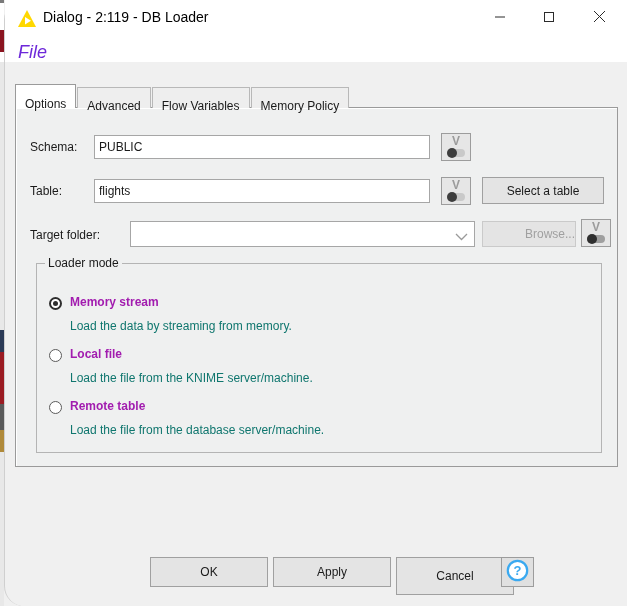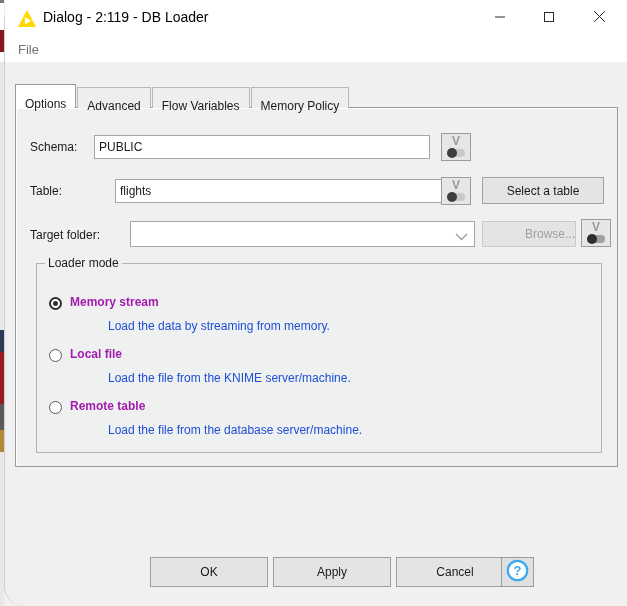--- a/index.html
+++ b/index.html
@@ -82,22 +82,23 @@
   #menubar {
     position: absolute;
     left: 0; top: 36px;
     width: 623px; height: 26px;
     background: #ffffff;
   }
   #menu-file {
     position: absolute;
     left: 8px; top: 4px;
     padding: 2px 5px;
-    font-size: 13px;
-    color: #737373;
+    font-size: 18px;
+    color: #6d28d9;
+    font-style: italic;
   }
 
   
   #tabstrip {
     position: absolute;
     left: 10px; top: 84px;
     height: 24px;
     display: flex;
     align-items: flex-end;
     z-index: 4;
@@ -272,23 +273,22 @@
     left: 21px; top: 0;
     font-size: 12px;
     font-weight: bold;
     color: #a21caf;
     white-space: nowrap;
   }
   .radio-desc {
     position: absolute;
     left: 33px;
     font-size: 12px;
-    color: #1d4ed8;
+    color: #0f766e;
     white-space: nowrap;
-    margin-left: 38px;
   }
 
   
   #bottom-bar {
     position: absolute;
     left: 16px; top: 480px;
     width: 623px; height: 126px;
     background: #f0f0f0;
   }
   #help-btn {
@@ -357,21 +357,21 @@
 
     <span class="field-label" style="left:14px; top:32px;">Schema:</span>
     <input class="text-input" style="left: 78px; top: 27px; width: 336px;" value="PUBLIC">
     <button class="fv-btn" style="left:425px; top:25px;">
       <span class="fv-v">V</span>
       <span class="fv-pill"></span>
       <span class="fv-dot"></span>
     </button>
 
     <span class="field-label" style="left:14px; top:76px;">Table:</span>
-    <input class="text-input" style="left: 78px; top: 71px; width: 336px; margin-left: 21px;" value="flights">
+    <input class="text-input" style="left: 78px; top: 71px; width: 336px;" value="flights">
     <button class="fv-btn" style="left:425px; top:69px;">
       <span class="fv-v">V</span>
       <span class="fv-pill"></span>
       <span class="fv-dot"></span>
     </button>
     <button class="push-btn" style="left:466px; top:69px; width:122px; height:27px;">Select a table</button>
 
     <span class="field-label" style="left:14px; top:120px;">Target folder:</span>
     <div class="combo" style="left:114px; top:113px; width:345px;">
       <span class="combo-value"></span>
@@ -408,21 +408,21 @@
         <span class="radio-label">Remote table</span>
       </div>
       <span class="radio-desc" style="top:159px;">Load the file from the database server/machine.</span>
     </div>
 
   </div>
 
   <div id="bottom-bar">
     <button class="push-btn" style="left:129px; top:77px; width:118px; height:30px;">OK</button>
     <button class="push-btn" style="left:252px; top:77px; width:118px; height:30px;">Apply</button>
-    <button class="push-btn" style="left:375px; top:77px; width:118px; height:30px;">Cancel</button>
+    <button class="push-btn" style="left:375px; top:77px; width:118px; height:38px;">Cancel</button>
   </div>
 
   <button id="help-btn">
     <span>
       <svg width="23" height="23" viewBox="0 0 23 23">
         <circle cx="11.5" cy="11.5" r="9.7" fill="#ffffff" stroke="#3aa9f0" stroke-width="2.2"></circle>
         <text x="11.5" y="16.4" text-anchor="middle" font-family="Liberation Sans, sans-serif" font-size="13" font-weight="bold" fill="#3aa9f0">?</text>
       </svg>
     </span>
   </button>

